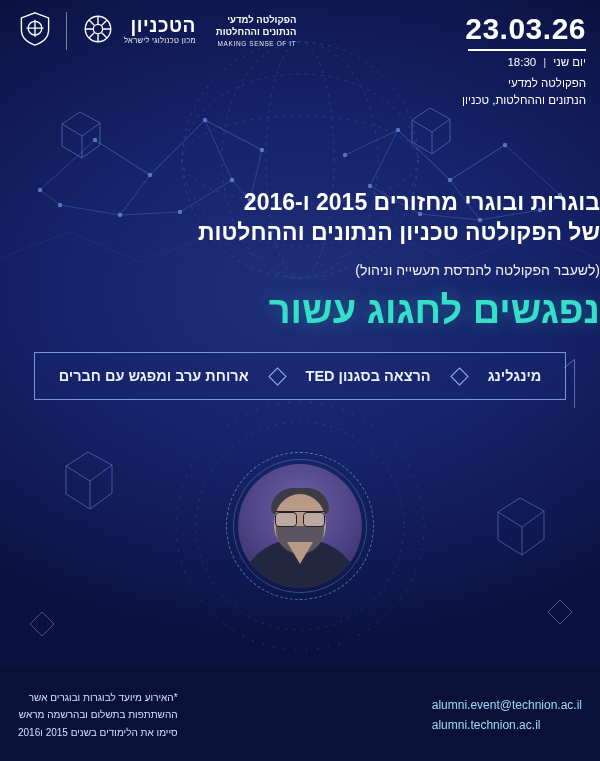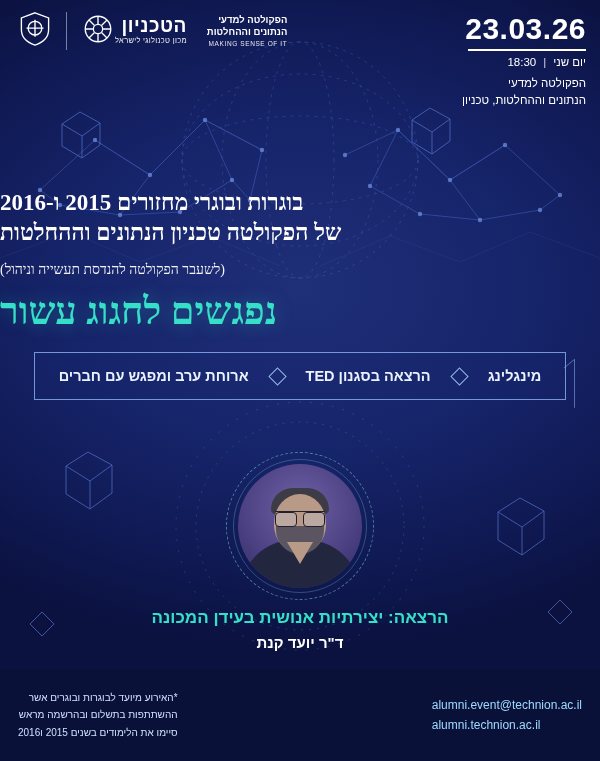--- a/index.html
+++ b/index.html
@@ -26,21 +26,21 @@
   
   .header {
     position: absolute; top: 0; right: 0; left: 0;
     height: 62px;
     display: flex; align-items: center; justify-content: flex-start;
     padding: 0 14px;
     z-index: 6;
   }
   .logos { display: flex; align-items: center; gap: 0; margin-right: auto; }
   .logo-technion {
-    display: flex; align-items: center; 
+    display: flex; align-items: center; gap: 9px;
     padding: 0 12px 0 14px;
   }
   .logo-technion .lt-text { text-align: right; line-height: 1.1; }
   .logo-technion .lt-main { font-size: 19px; font-weight: bold; letter-spacing: .5px; }
   .logo-technion .lt-sub { font-size: 7.5px; letter-spacing: .3px; opacity: .95; }
   .divider-v { width: 1px; height: 38px; background: rgba(255,255,255,.45); }
   .logo-alumni {
     display: flex; align-items: center; gap: 9px;
     padding: 0 14px 0 4px;
   }
@@ -75,21 +75,21 @@
   .date-time-row .sep { opacity: .8; }
   .venue {
     margin-top: 7px;
     font-size: 11.5px; line-height: 1.45;
     text-align: right;
   }
 
   
   .title-wrap {
     position: absolute; top: 188px; right: 0; left: 0;
-    text-align: left; z-index: 5; font-family: Liberation Serif, serif;
+    text-align: right; z-index: 5;
   }
   .t-line1 {
     font-size: 23px; font-weight: bold; letter-spacing: 0; line-height: 1.3;
   }
   .t-line2 {
     font-size: 23px; font-weight: bold; line-height: 1.3;
   }
   .t-line3 {
     font-size: 14px; margin-top: 14px; opacity: .95;
   }
@@ -396,24 +396,20 @@
     <div class="portrait">
       <div class="shirt"></div>
       <div class="hair"></div>
       <div class="face"></div>
       <div class="beard"></div>
       <div class="glasses"></div>
       <div class="collar"></div>
     </div>
   </div>
 
-  <div class="lecture">
-    <div class="lecture-title">הרצאה: יצירתיות אנושית בעידן המכונה</div>
-    <div class="lecture-speaker">ד"ר יועד קנת</div>
-  </div>
 
   <div class="footer">
     <div class="footer-inner">
       <div class="footer-left">
         <div>alumni.event@technion.ac.il</div>
         <div>alumni.technion.ac.il</div>
       </div>
       <div class="footer-right">
         <div>*האירוע מיועד לבוגרות ובוגרים אשר</div>
         <div>ההשתתפות בתשלום ובהרשמה מראש</div>

